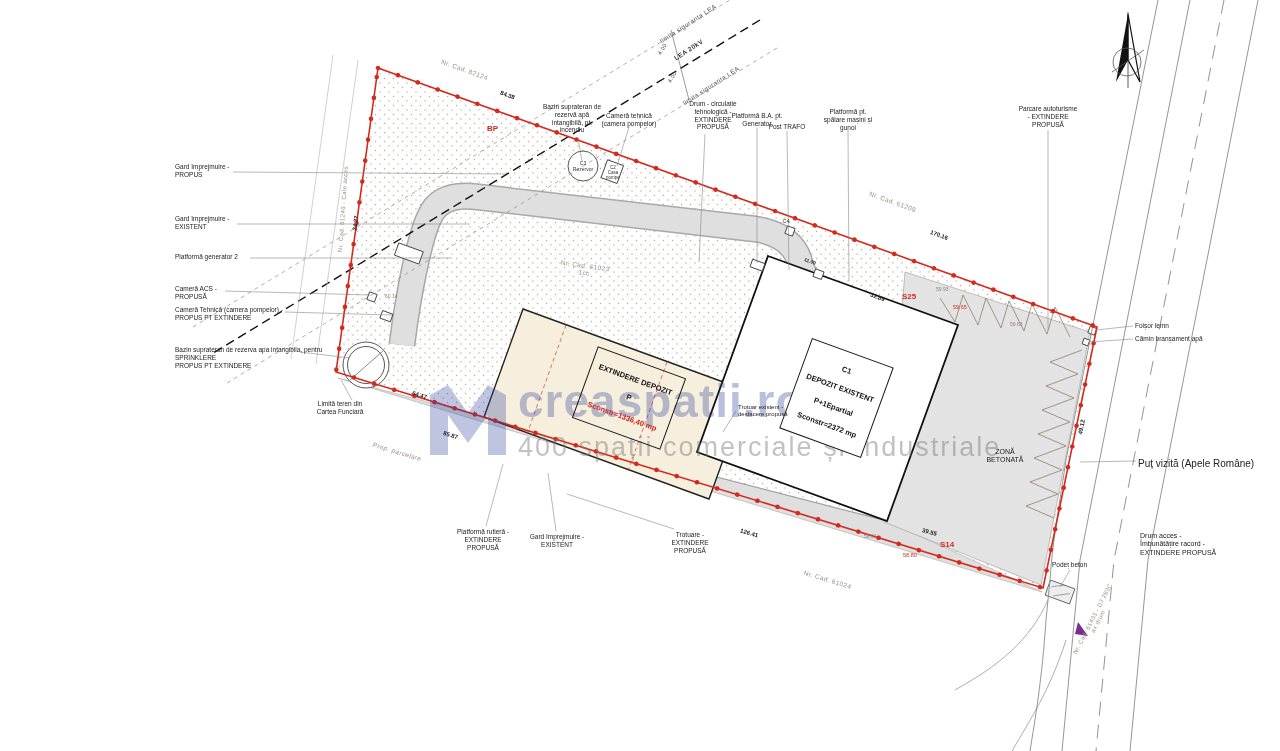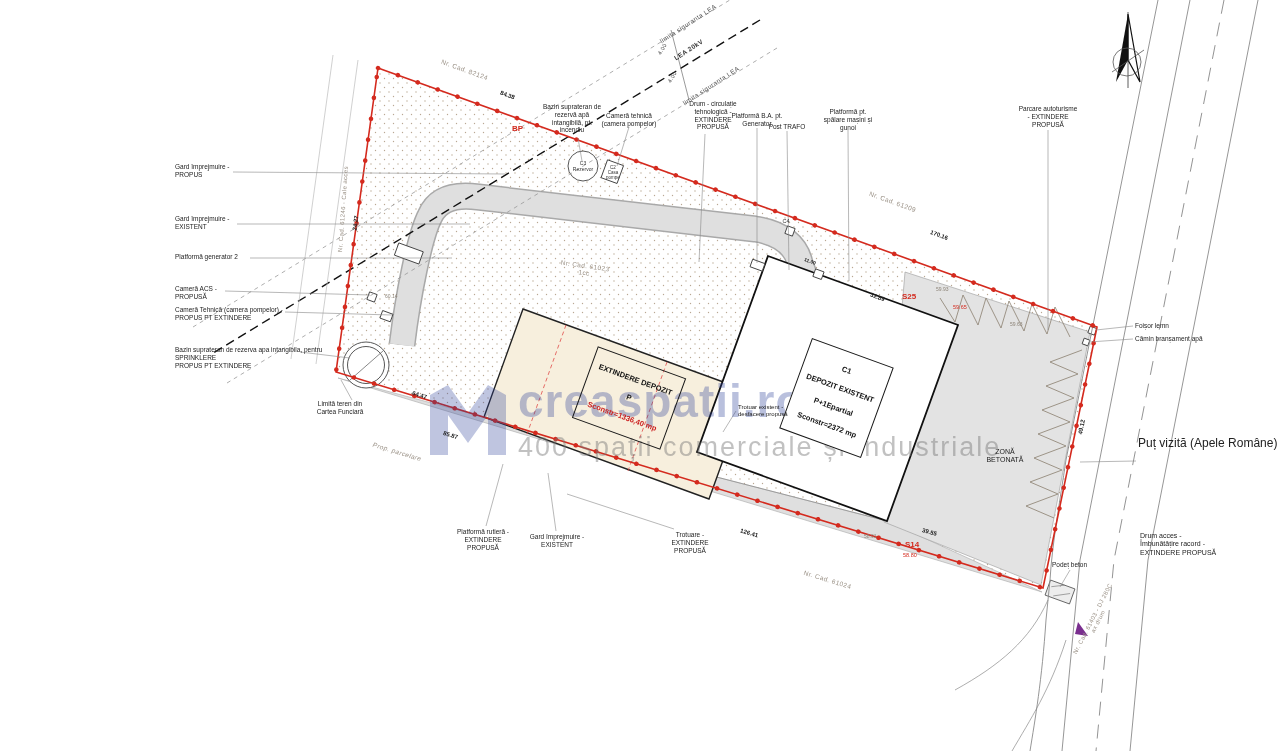--- a/index.html
+++ b/index.html
@@ -186,21 +186,21 @@
 <div class="lbl ctr" style="left:787px;top:123px">Post TRAFO</div>
 <div class="lbl ctr" style="left:848px;top:108px">Platformă pt.
 spălare mașini și
 gunoi</div>
 <div class="lbl ctr" style="left:1048px;top:105px">Parcare autoturisme
 - EXTINDERE
 PROPUSĂ</div>
 
 <div class="lbl la" style="left:1135px;top:322px">Foișor lemn</div>
 <div class="lbl la" style="left:1135px;top:335px">Cămin branșament apă</div>
-<div class="lbl la" style="left:1138px;top:436px;font-size:12px">Puț vizită (Apele Române)</div>
+<div class="lbl la" style="left:1138px;top:458px;font-size:10px">Puț vizită (Apele Române)</div>
 <div class="lbl la" style="left:1140px;top:532px;font-size:7px">Drum acces -
 Îmbunătățire racord -
 EXTINDERE PROPUSĂ</div>
 <div class="lbl la" style="left:1052px;top:561px">Podeț beton</div>
 
 <div class="lbl ctr" style="left:483px;top:528px">Platformă rutieră -
 EXTINDERE
 PROPUSĂ</div>
 <div class="lbl ctr" style="left:557px;top:533px">Gard împrejmuire -
 EXISTENT</div>
@@ -240,24 +240,24 @@
 <div class="cad" style="left:440px;top:66px;transform:rotate(20deg)">Nr. Cad. 82124</div>
 <div class="cad" style="left:868px;top:198px;transform:rotate(20deg)">Nr. Cad. 61209</div>
 <div class="cad" style="left:560px;top:262px;transform:rotate(8deg)">Nr. Cad. 61023
 1cc</div>
 <div class="cad" style="left:803px;top:576px;transform:rotate(17deg)">Nr. Cad. 61024</div>
 <div class="cad" style="left:1056px;top:614px;transform:rotate(-63deg);font-size:6px">Nr. Cad. 61403 - DJ 280C
 ax drum</div>
 <div class="cad" style="left:300px;top:206px;transform:rotate(-86deg);font-size:6px">Nr. Cad. 61246 - Cale acces</div>
 <div class="cad" style="left:372px;top:448px;transform:rotate(17deg);font-style:italic">Prop. parcelare</div>
 
-<div class="redtx" style="left:512px;top:124px">BP</div>
+<div class="redtx" style="left:487px;top:124px">BP</div>
 <div class="redtx" style="left:902px;top:292px">S25</div>
 <div class="redtx small" style="left:953px;top:304px">59.65</div>
-<div class="redtx" style="left:905px;top:540px">S14</div>
+<div class="redtx" style="left:940px;top:540px">S14</div>
 <div class="redtx small" style="left:903px;top:552px">58.80</div>
 
 <div class="dim" style="left:500px;top:92px;transform:rotate(20deg)">84.38</div>
 <div class="dim" style="left:348px;top:220px;transform:rotate(-82deg)">24.27</div>
 <div class="dim" style="left:930px;top:232px;transform:rotate(20deg)">170.16</div>
 <div class="dim" style="left:443px;top:432px;transform:rotate(17deg)">85.87</div>
 <div class="dim" style="left:740px;top:530px;transform:rotate(17deg)">126.41</div>
 <div class="dim" style="left:922px;top:529px;transform:rotate(15deg)">39.55</div>
 <div class="dim" style="left:1074px;top:424px;transform:rotate(-78deg)">49.12</div>
 <div class="dim" style="left:412px;top:392px;transform:rotate(17deg)">64.47</div>

